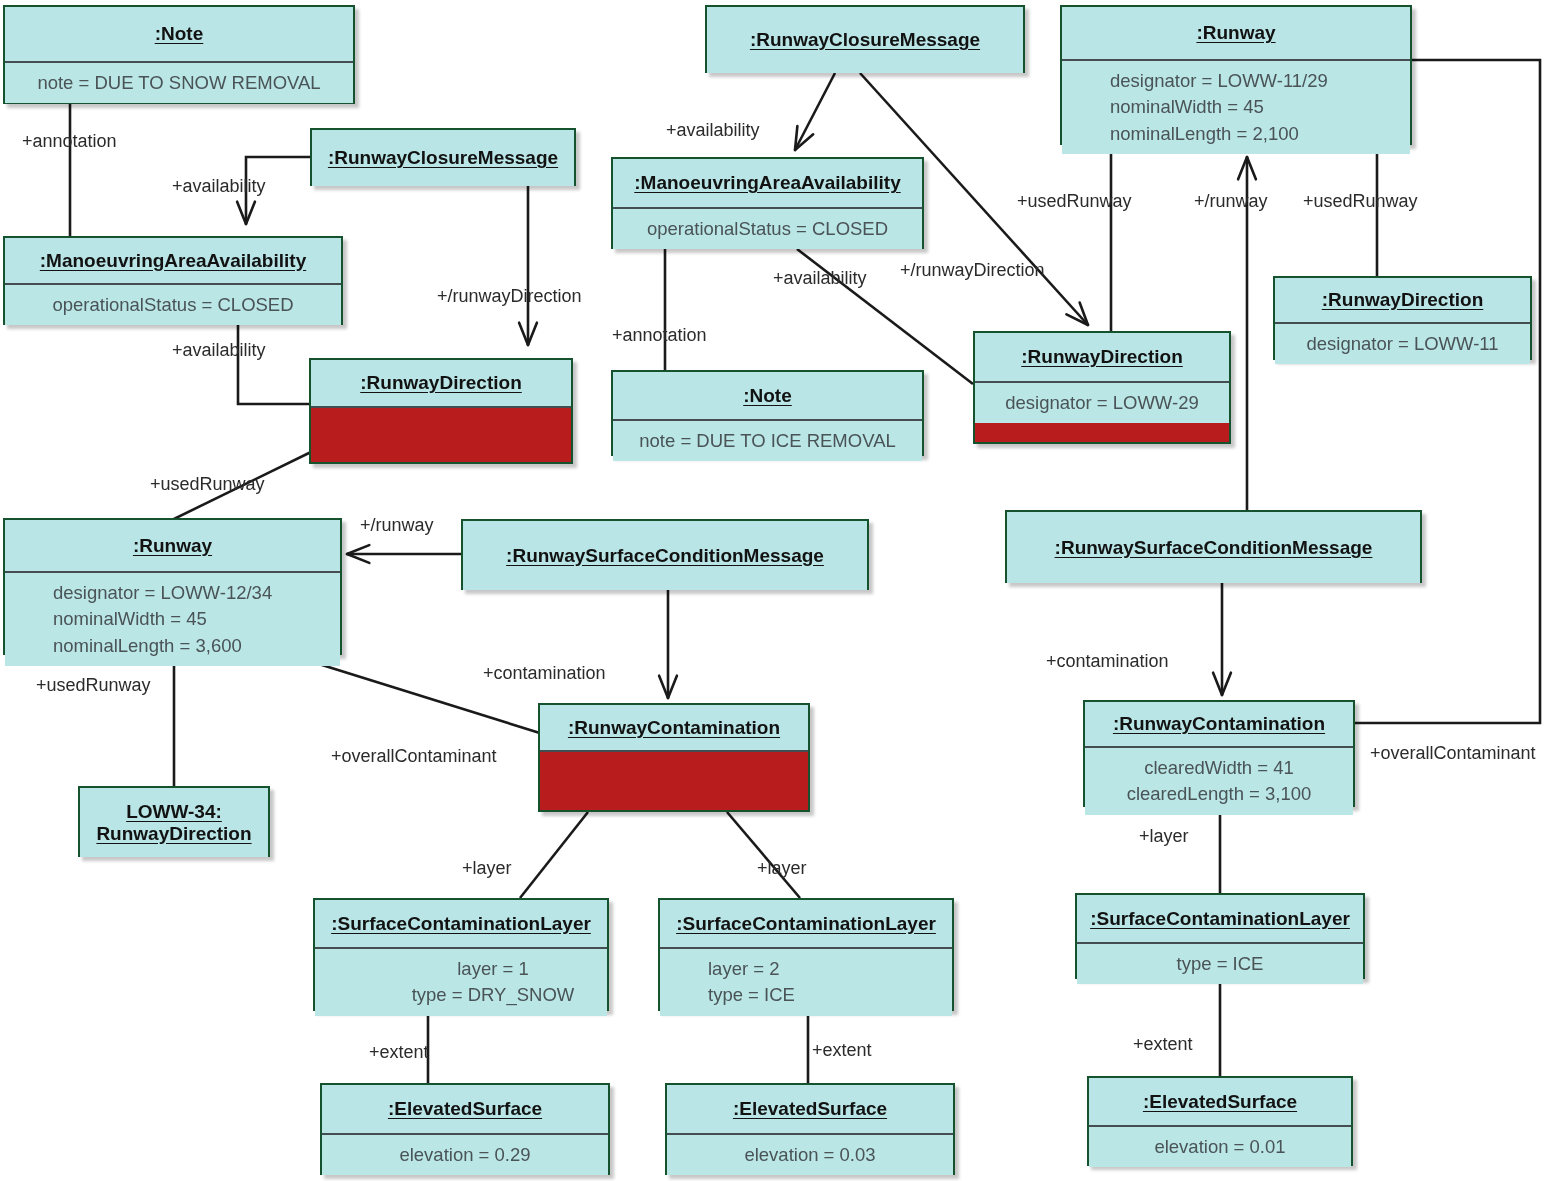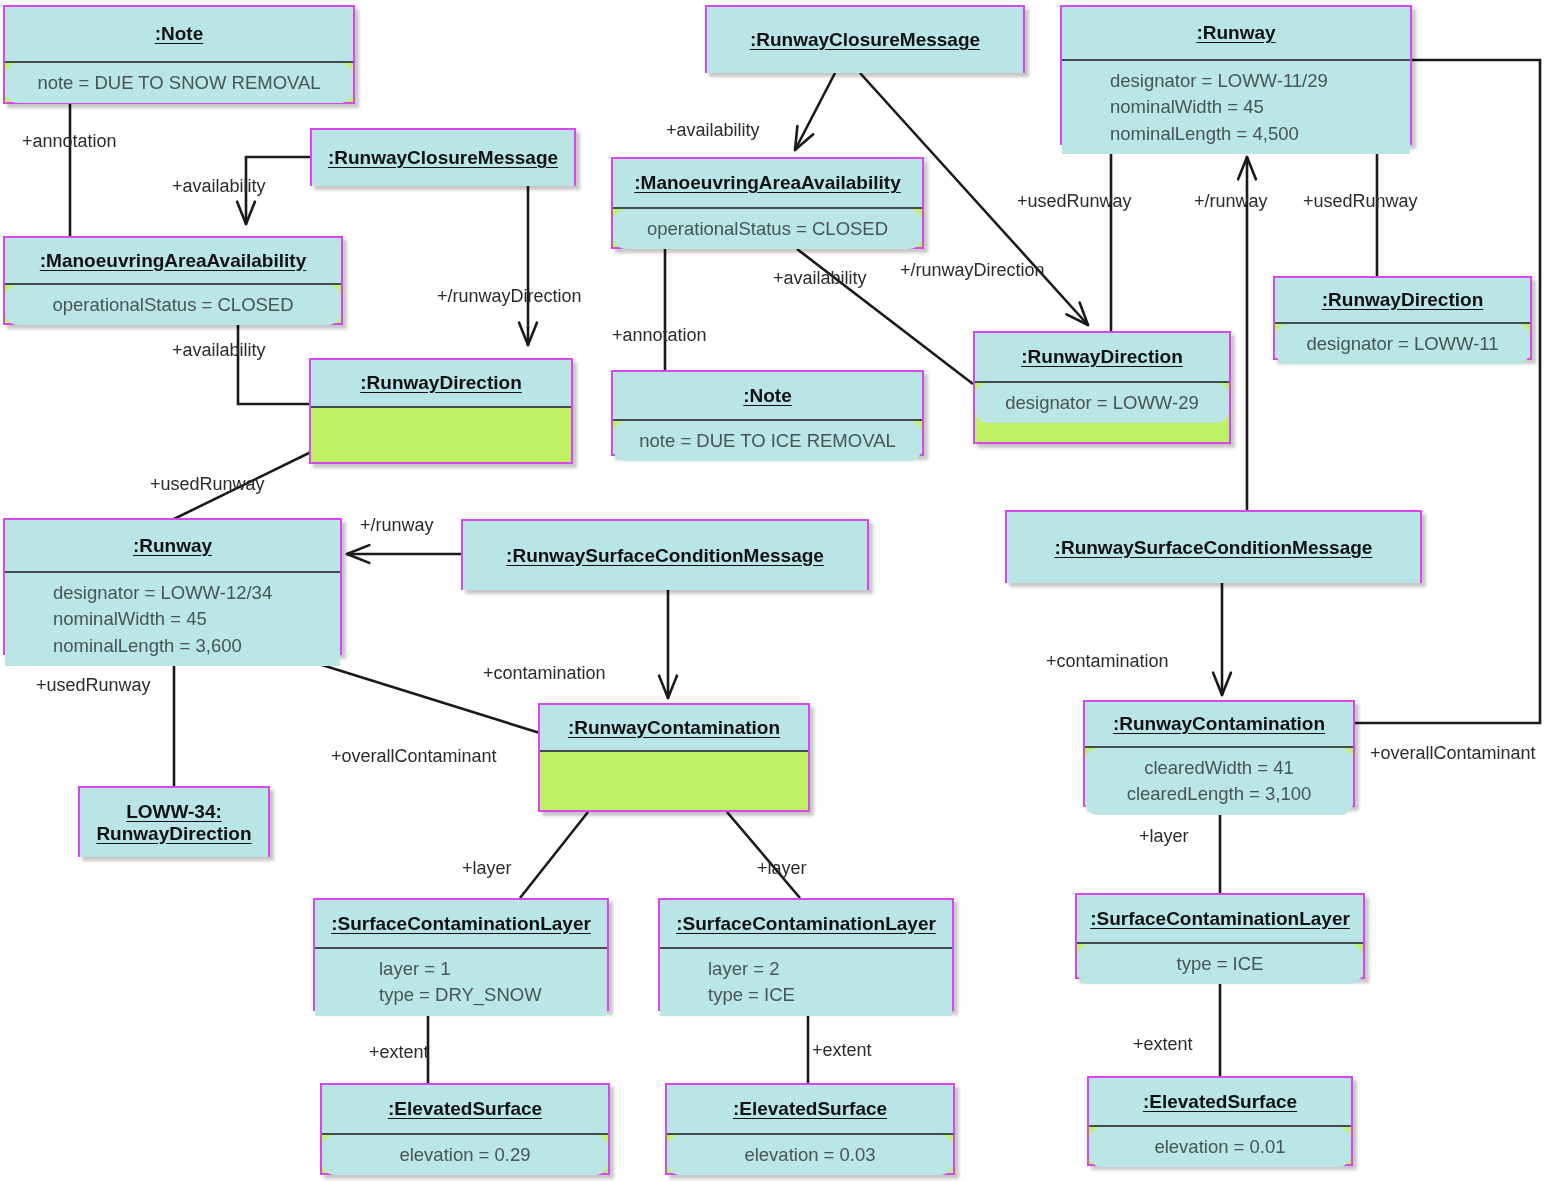--- a/index.html
+++ b/index.html
@@ -17,22 +17,22 @@
   }
   svg.edges {
     position: absolute;
     left: 0; top: 0;
     width: 1554px;
     height: 1181px;
   }
   .uml-box {
     position: absolute;
     box-sizing: border-box;
-    border: 2px solid #d946ef;
-    background: #bef264;
+    border: 2px solid #14532d;
+    background: #b91c1c;
     box-shadow: 4px 4px 3px rgba(0,0,0,0.22);
     z-index: 5;
   }
   .uml-header {
     box-sizing: border-box;
     text-align: center;
     font-weight: bold;
     font-size: 19px;
     color: #121212;
     background: #b9e5e6;
@@ -55,21 +55,21 @@
     background: #bae6e6;
     padding: 7px 0 7px 0;
     font-size: 18.5px;
     color: #4a5356;
     line-height: 1.42;
   }
   .uml-body .attr {
     display: block;
     white-space: pre;
   }
-  .uml-body.center { text-align: center; border-radius: 13px; }
+  .uml-body.center { text-align: center; }
   .edge-label {
     position: absolute;
     font-size: 18px;
     color: #2b2b2b;
     white-space: nowrap;
     z-index: 6;
   }
 </style>
 </head>
 <body>
@@ -260,21 +260,21 @@
         </div>
       </div>
       <div class="uml-box" style="left: 1060px; top: 5px; width: 352px; height: 140px;">
         <div class="uml-header" style="height: 52px;">
           <span class="title">:Runway</span>
         </div>
         <div class="uml-divider"></div>
         <div class="uml-body" style="padding-left: 48px;">
           <span class="attr">designator = LOWW-11/29</span>
           <span class="attr">nominalWidth = 45</span>
-          <span class="attr">nominalLength = 4,500</span>
+          <span class="attr">nominalLength = 2,100</span>
         </div>
       </div>
       <div class="uml-box" style="left: 1273px; top: 276px; width: 259px; height: 84px;">
         <div class="uml-header" style="height: 44px;">
           <span class="title">:RunwayDirection</span>
         </div>
         <div class="uml-divider"></div>
         <div class="uml-body center">
           <span class="attr">designator = LOWW-11</span>
         </div>
@@ -288,21 +288,21 @@
         <div class="uml-header" style="height: 45px;">
           <span class="title">:RunwayContamination</span>
         </div>
         <div class="uml-divider"></div>
       </div>
       <div class="uml-box" style="left: 313px; top: 898px; width: 296px; height: 113px;">
         <div class="uml-header" style="height: 47px;">
           <span class="title">:SurfaceContaminationLayer</span>
         </div>
         <div class="uml-divider"></div>
-        <div class="uml-body" style="padding-left: 64px;">
+        <div class="uml-body" style="padding-left: 64px; text-align: center;">
           <span class="attr">layer = 1</span>
           <span class="attr">type = DRY_SNOW</span>
         </div>
       </div>
       <div class="uml-box" style="left: 658px; top: 898px; width: 296px; height: 113px;">
         <div class="uml-header" style="height: 47px;">
           <span class="title">:SurfaceContaminationLayer</span>
         </div>
         <div class="uml-divider"></div>
         <div class="uml-body" style="padding-left: 48px;">

